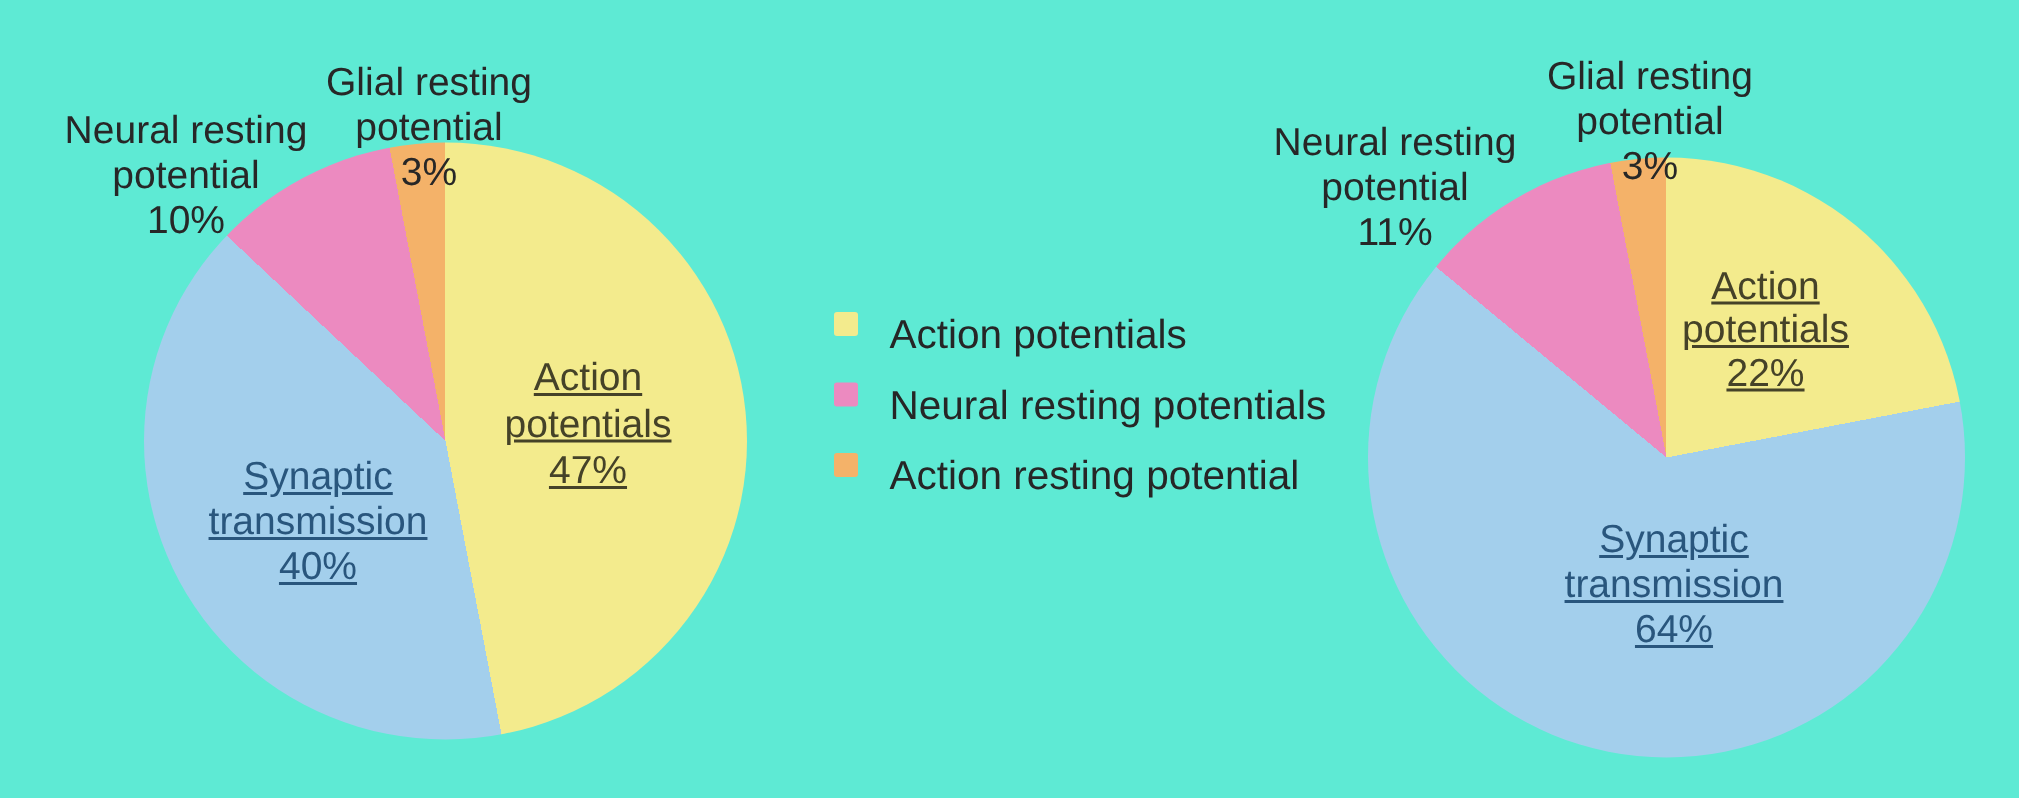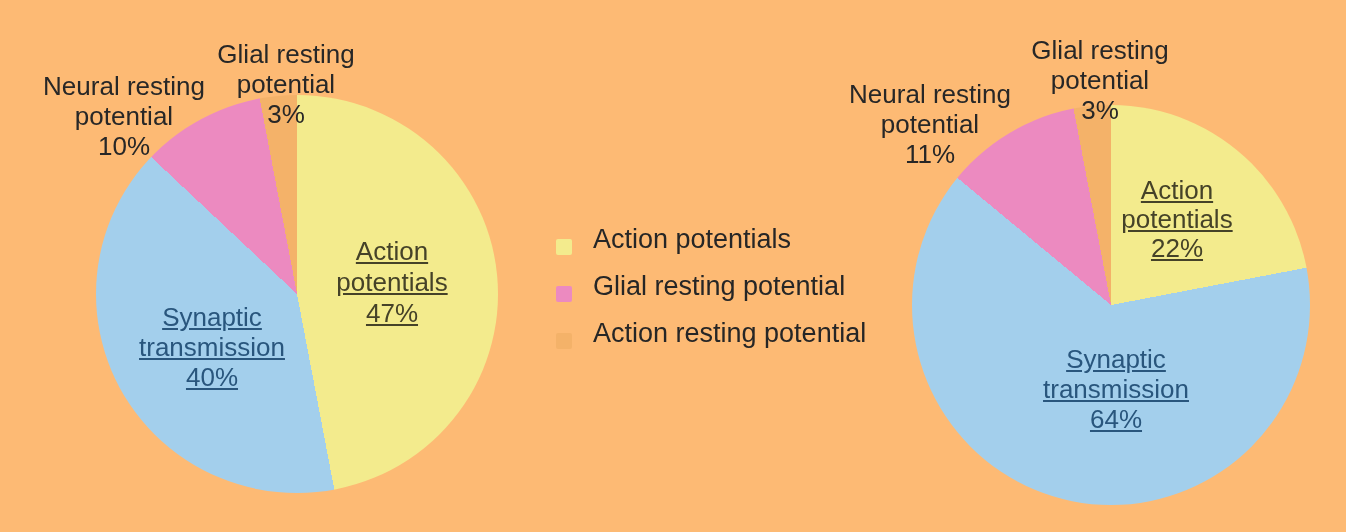--- a/index.html
+++ b/index.html
@@ -1,20 +1,20 @@
 <!DOCTYPE html>
 <html><head>
 <meta charset="utf-8">
 <style>
   html, body { margin: 0; padding: 0; background: #ffffff; }
   .figure {
     position: relative;
     width: 1346px;
     height: 532px;
-    background: #fdba74;
+    background: #5eead4;
     overflow: hidden;
     font-family: "Liberation Sans", "DejaVu Sans", sans-serif;
   }
   .pie {
     position: absolute;
     border-radius: 50%;
   }
   .pie-left  { left: 96px;  top: 95px;  width: 402px; height: 398px; }
   .pie-right { left: 912px; top: 105px; width: 398px; height: 400px; }
 
@@ -42,21 +42,21 @@
 
   .legend {
     position: absolute;
     left: 556px;
     top: 208px;
     display: flex;
     flex-direction: column;
   }
   .legend-item {
     display: flex;
-    align-items: flex-end;
+    align-items: flex-start;
     height: 47px;
   }
   .legend-swatch {
     width: 16px;
     height: 16px;
     border-radius: 2px;
     margin-right: 21px;
     flex: 0 0 auto;
   }
   .legend-label {
@@ -84,21 +84,21 @@
 transmission
 40%</div>
 
   <div class="legend">
     <div class="legend-item">
       <span class="legend-swatch" style="background: rgb(243, 235, 141);"></span>
       <span class="legend-label">Action potentials</span>
     </div>
     <div class="legend-item">
       <span class="legend-swatch" style="background: rgb(236, 138, 192);"></span>
-      <span class="legend-label">Glial resting potential</span>
+      <span class="legend-label">Neural resting potentials</span>
     </div>
     <div class="legend-item">
       <span class="legend-swatch" style="background: rgb(244, 178, 105);"></span>
       <span class="legend-label">Action resting potential</span>
     </div>
   </div>
 
   <div class="pie pie-right" style="background: conic-gradient(rgb(243, 235, 141) 0%, rgb(243, 235, 141) 22%, rgb(163, 207, 236) 22%, rgb(163, 207, 236) 86%, rgb(236, 138, 192) 86%, rgb(236, 138, 192) 97%, rgb(244, 178, 105) 97%, rgb(244, 178, 105) 100%);"></div>
   <div class="slice-label lbl-right-glial">Glial resting
 potential

